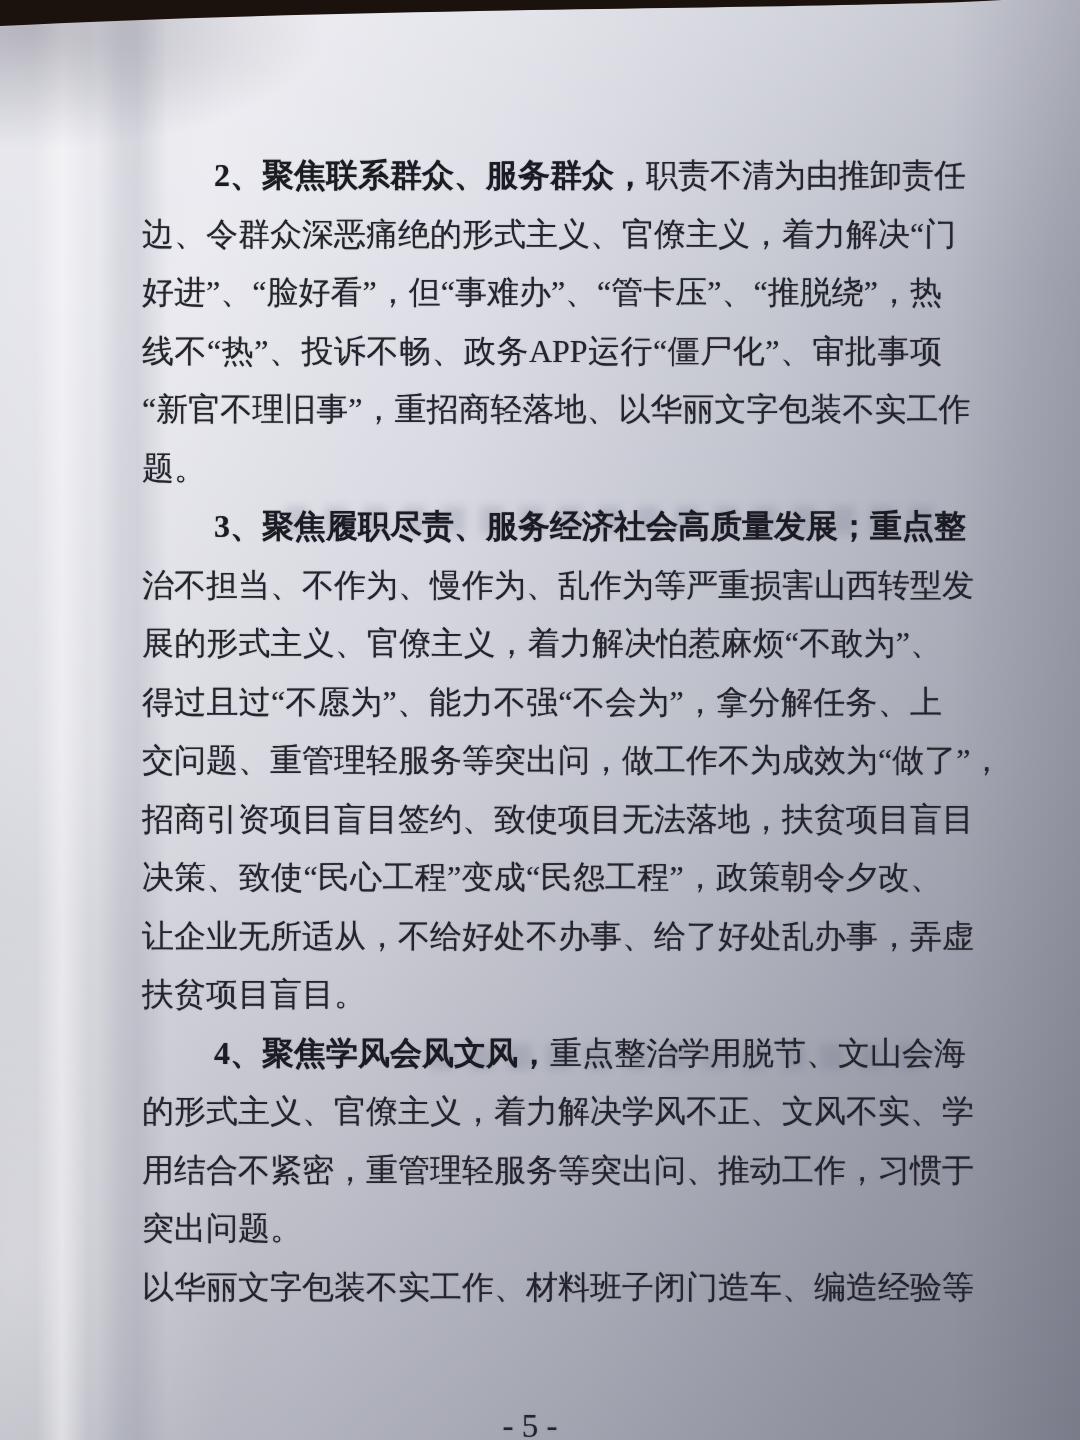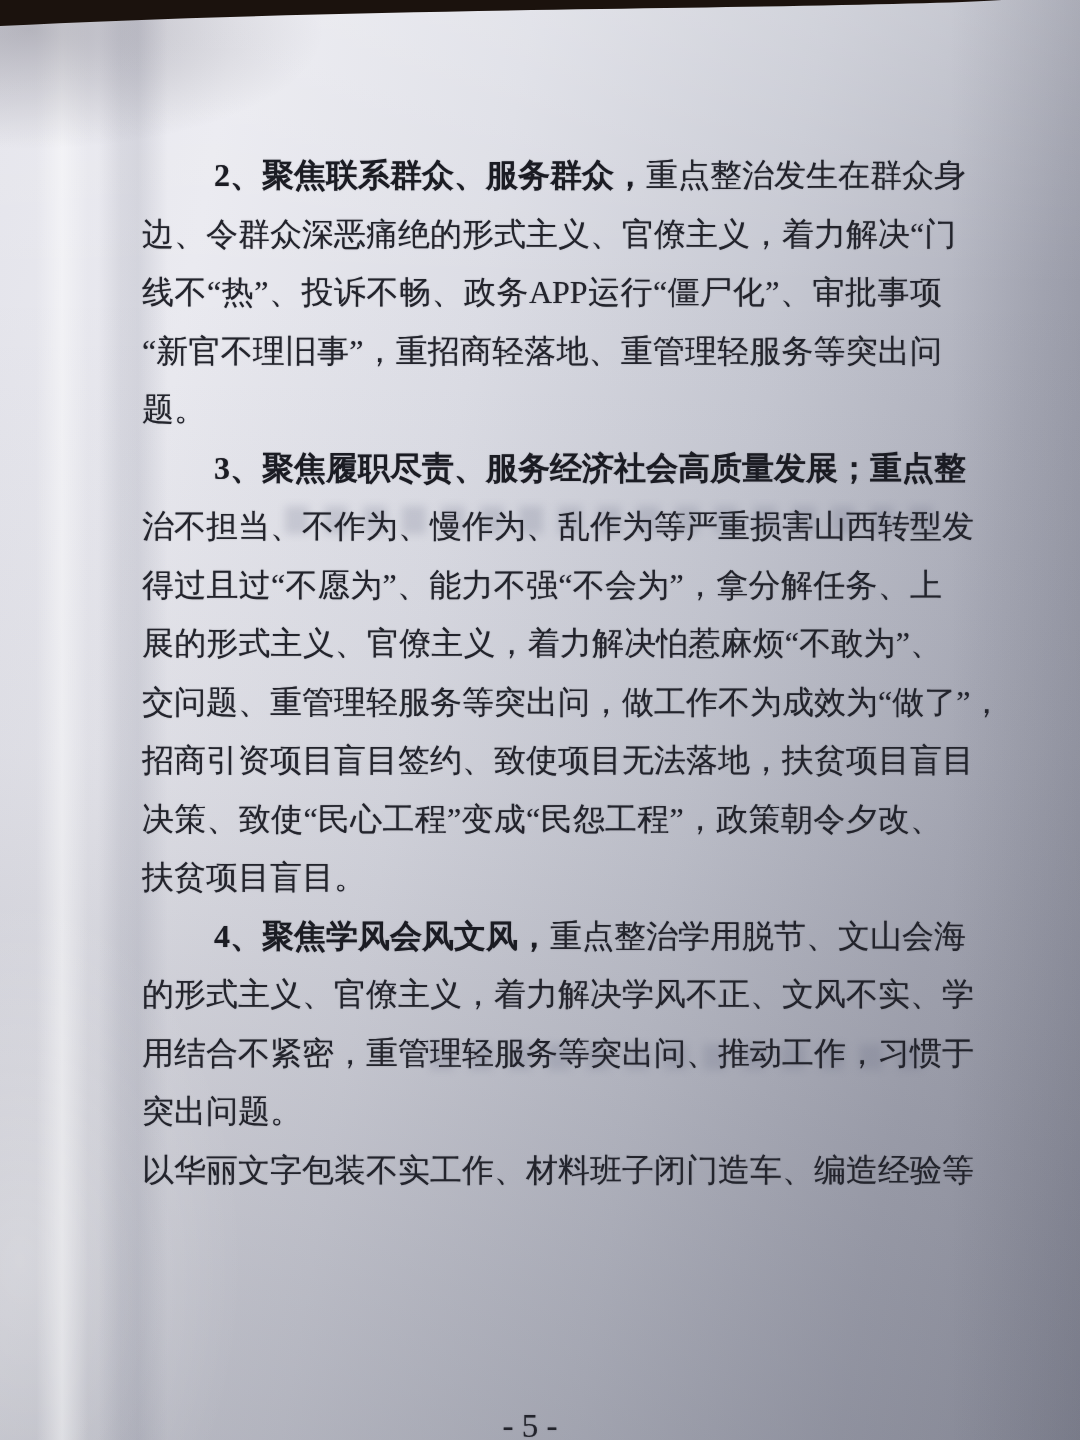--- a/index.html
+++ b/index.html
@@ -93,32 +93,34 @@
   <div class="creases"></div>
 
   <svg class="table-edge" width="1080" height="34" viewBox="0 0 1080 34" aria-hidden="true">
     <path d="M0,0 L1002,0 C 940,4 800,6 600,9 C 400,12 170,17 0,26 Z" fill="#1b120d"></path>
   </svg>
 
   <div class="ghost-row g1"></div>
   <div class="ghost-row g2"></div>
 
   <div class="text-block">
-      <div class="line indent"><span class="seg bold">2、聚焦联系群众、服务群众，</span><span class="seg">重点整治发生在群众身</span></div>
+      <div class="line indent"><span class="seg bold">2、聚焦联系群众、服务群众，</span><span class="seg">职责不清为由推卸责任</span></div>
       <div class="line"><span class="seg">边、令群众深恶痛绝的形式主义、官僚主义，着力解决“门</span></div>
+      <div class="line"><span class="seg">好进”、“脸好看”，但“事难办”、“管卡压”、“推脱绕”，热</span></div>
       <div class="line"><span class="seg">线不“热”、投诉不畅、政务APP运行“僵尸化”、审批事项</span></div>
-      <div class="line"><span class="seg">“新官不理旧事”，重招商轻落地、重管理轻服务等突出问</span></div>
+      <div class="line"><span class="seg">“新官不理旧事”，重招商轻落地、以华丽文字包装不实工作</span></div>
       <div class="line endline"><span class="seg">题。</span></div>
       <div class="line indent"><span class="seg bold">3、聚焦履职尽责、服务经济社会高质量发展；重点整</span></div>
       <div class="line"><span class="seg">治不担当、不作为、慢作为、乱作为等严重损害山西转型发</span></div>
+      <div class="line"><span class="seg">展的形式主义、官僚主义，着力解决怕惹麻烦“不敢为”、</span></div>
       <div class="line"><span class="seg">得过且过“不愿为”、能力不强“不会为”，拿分解任务、上</span></div>
-      <div class="line"><span class="seg">展的形式主义、官僚主义，着力解决怕惹麻烦“不敢为”、</span></div>
       <div class="line"><span class="seg">交问题、重管理轻服务等突出问，做工作不为成效为“做了”，</span></div>
       <div class="line"><span class="seg">招商引资项目盲目签约、致使项目无法落地，扶贫项目盲目</span></div>
       <div class="line"><span class="seg">决策、致使“民心工程”变成“民怨工程”，政策朝令夕改、</span></div>
+      <div class="line"><span class="seg">让企业无所适从，不给好处不办事、给了好处乱办事，弄虚</span></div>
       <div class="line endline"><span class="seg">扶贫项目盲目。</span></div>
       <div class="line indent"><span class="seg bold">4、聚焦学风会风文风，</span><span class="seg">重点整治学用脱节、文山会海</span></div>
       <div class="line"><span class="seg">的形式主义、官僚主义，着力解决学风不正、文风不实、学</span></div>
       <div class="line"><span class="seg">用结合不紧密，重管理轻服务等突出问、推动工作，习惯于</span></div>
       <div class="line endline"><span class="seg">突出问题。</span></div>
       <div class="line"><span class="seg">以华丽文字包装不实工作、材料班子闭门造车、编造经验等</span></div>
     </div>
 
   <div class="page-footer">- 5 -</div>
 

